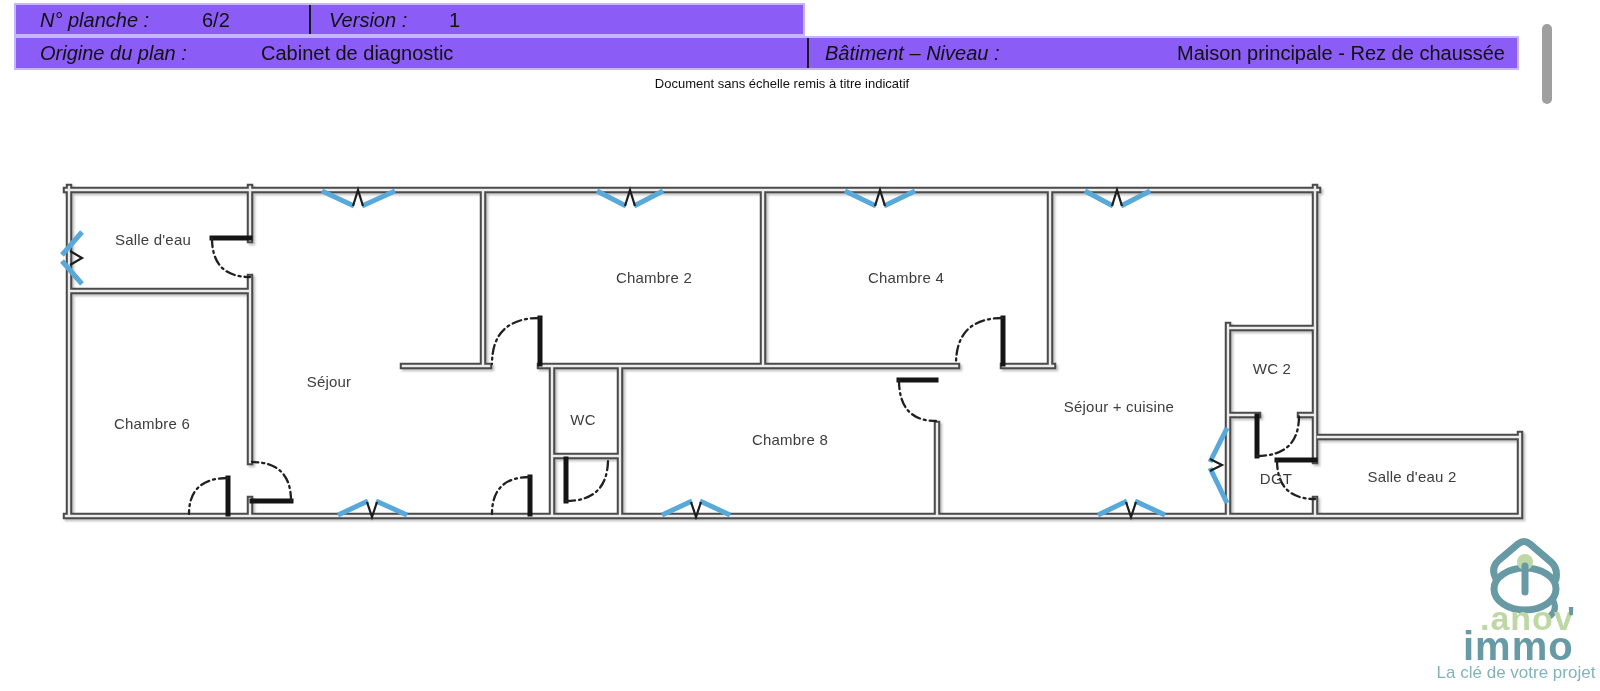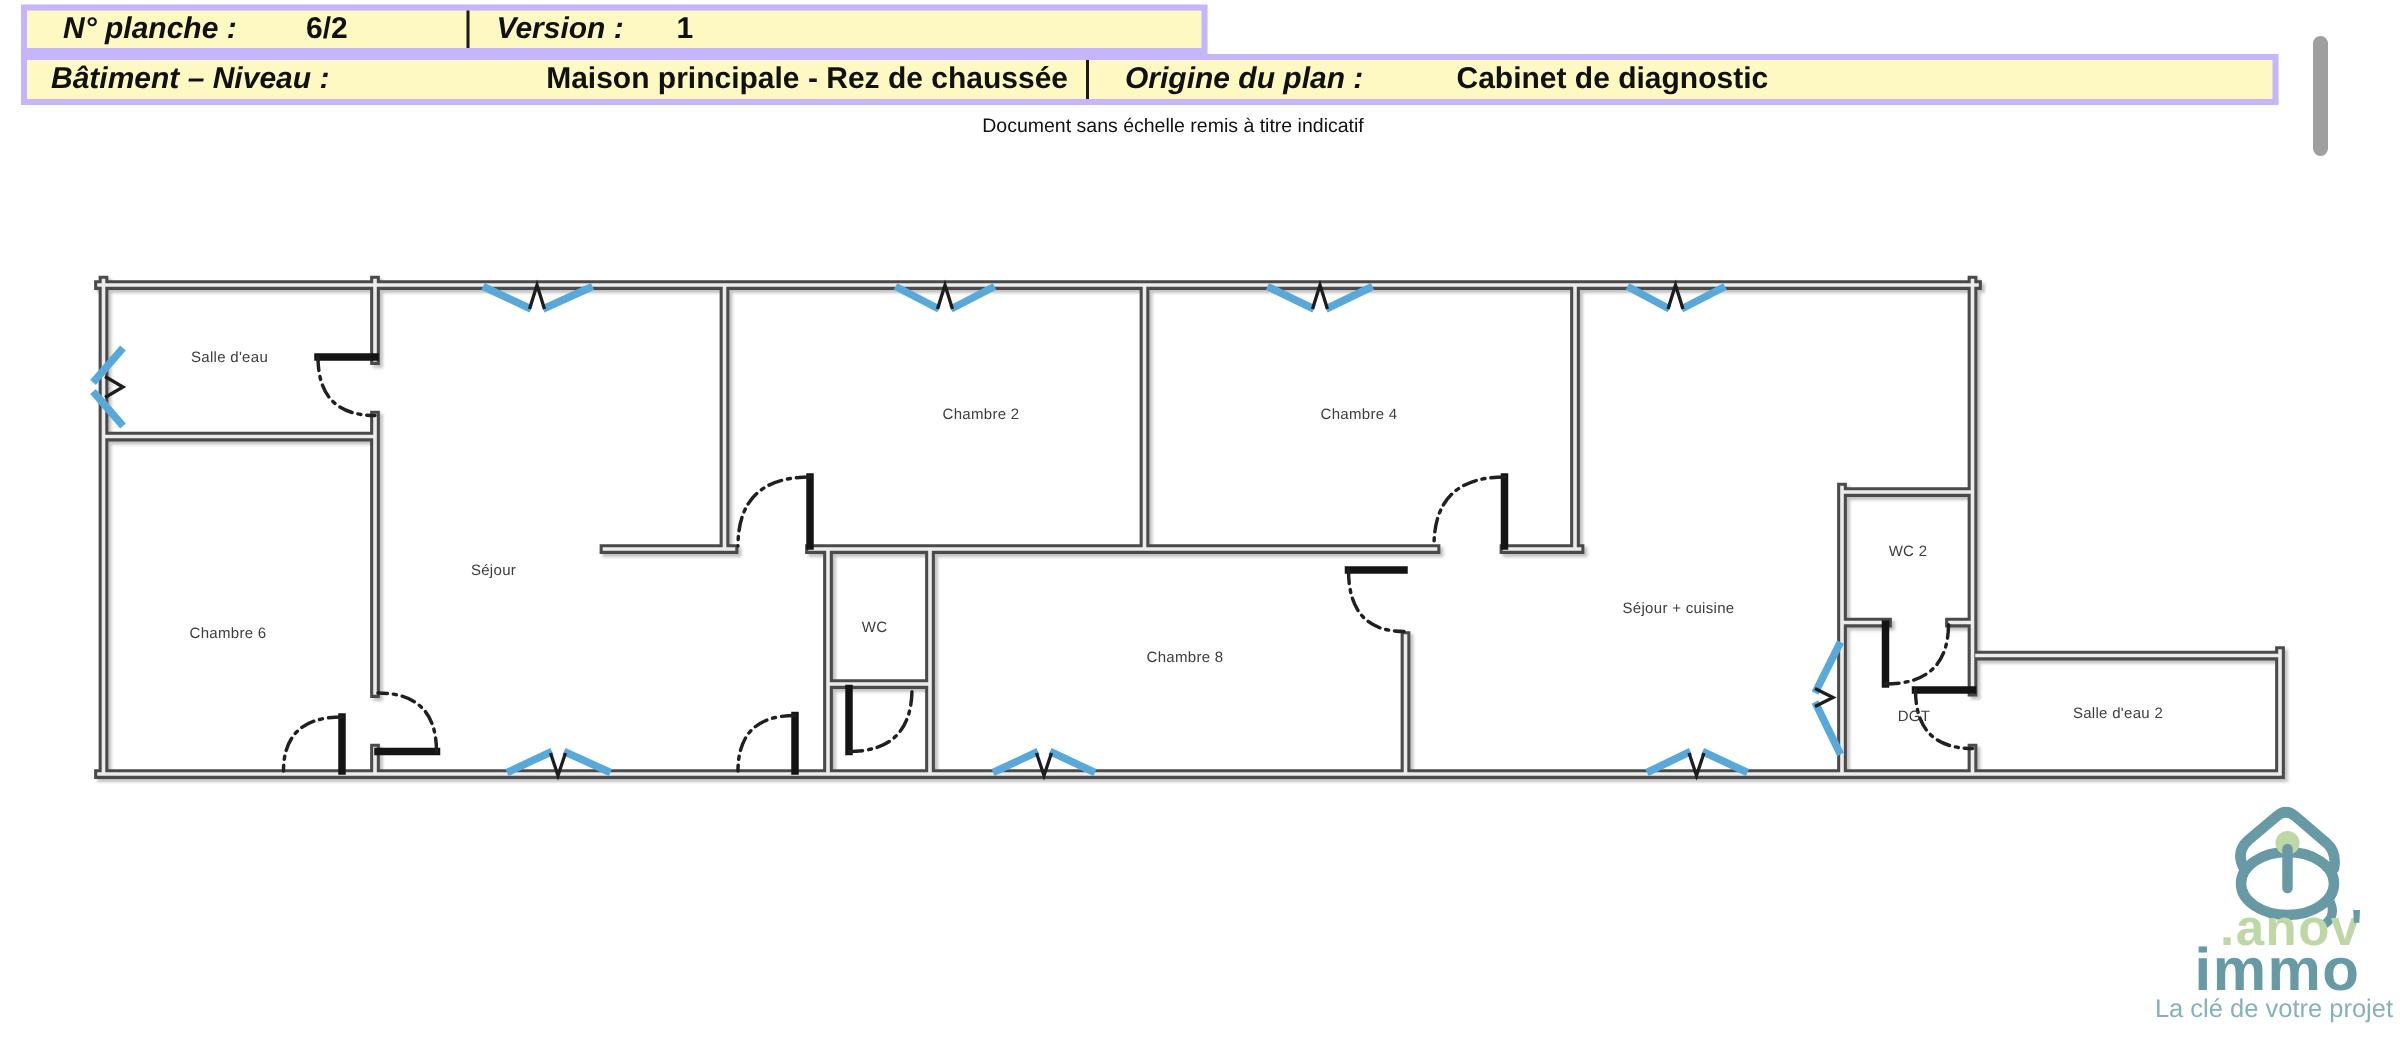--- a/index.html
+++ b/index.html
@@ -1,35 +1,35 @@
 <!DOCTYPE html>
 <html style="--wall: #4a4a4a; --win: #58a9da; --door: #141414; --teal: #679aa4; --green: #bdd8a4;"><head>
 <meta charset="utf-8">
 <style>
   html,body{margin:0;padding:0;background:#ffffff;}
   #page{position:relative;width:1600px;height:691px;background:#fff;overflow:hidden;
         font-family:"Liberation Sans",sans-serif;color:#111;}
   
-  .hrow{position:absolute;display:flex;border:4px solid #c4b5fd;background:#fef9c3;box-sizing:border-box;font-weight:bold;}
+  .hrow{position:absolute;display:flex;border:2px solid #c4b5fd;background:#8b5cf6;box-sizing:border-box;}
   .hcell{position:relative;height:100%;box-sizing:border-box;}
   .hcell + .hcell{border-left:2px solid #1a1a1a;padding-left:28px;}
   .hlabel,.hvalue{position:absolute;top:50%;transform:translateY(-50%);font-size:20px;white-space:nowrap;}
   .hlabel{font-style:italic;}
   .caption{position:absolute;left:782px;top:76px;transform:translateX(-50%);
            font-size:13px;white-space:nowrap;}
   
   #plansvg{position:absolute;left:0;top:0;}
   .wall{stroke:var(--wall);stroke-width:6.5;fill:none;stroke-linecap:square;
         filter:drop-shadow(2px 2px 1px #c2c2c2);}
   .wallcore{stroke:#ececec;stroke-width:2.4;fill:none;stroke-linecap:square;}
   .leaf{stroke:var(--door);stroke-width:5;fill:none;stroke-linecap:square;}
   .swing{stroke:#202020;stroke-width:2.3;fill:none;stroke-dasharray:9 4 2 4;stroke-linecap:round;}
   .win{stroke:var(--win);stroke-width:5;fill:none;stroke-linecap:butt;}
   .tick{stroke:#1d1d1d;stroke-width:2.2;fill:none;stroke-linejoin:miter;}
-  .roomlabel{position:absolute;transform:translate(-50%,-50%);font-size:10px;color:#3d3d3d;
+  .roomlabel{position:absolute;transform:translate(-50%,-50%);font-size:15px;color:#3d3d3d;
              white-space:nowrap;letter-spacing:.2px;}
   
   .logo-teal{fill:var(--teal);}
   .logo-green{fill:var(--green);}
   .logo-stroke{stroke:var(--teal);fill:none;stroke-linecap:round;stroke-linejoin:round;}
   
   .scroll-thumb{position:absolute;left:1542px;top:24px;width:10px;height:80px;
                 background:#9f9f9f;border-radius:5px;}
 </style>
 </head>
@@ -42,27 +42,27 @@
       <span class="hlabel" style="left:24px">N° planche :</span>
       <span class="hvalue" style="left:186px">6/2</span>
     </div>
     <div class="hcell" style="width:191px;">
       <span class="hlabel" style="left:18px">Version :</span>
       <span class="hvalue" style="left:138px">1</span>
     </div>
   </div>
 
   <div class="hrow" style="left:14px;top:36px;width:1505px;height:34px;">
+    <div class="hcell" style="width:791px;">
+      <span class="hlabel" style="left:24px">Origine du plan :</span>
+      <span class="hvalue" style="left:245px">Cabinet de diagnostic</span>
+    </div>
     <div class="hcell" style="flex:1;">
       <span class="hlabel" style="left:16px">Bâtiment – Niveau :</span>
       <span class="hvalue" style="right:12px">Maison principale - Rez de chaussée</span>
-    </div>
-    <div class="hcell" style="width:791px;">
-      <span class="hlabel" style="left:24px">Origine du plan :</span>
-      <span class="hvalue" style="left:245px">Cabinet de diagnostic</span>
     </div>
   </div>
 
   <div class="caption">Document sans échelle remis à titre indicatif</div>
 
   <svg id="plansvg" width="1600" height="691" viewBox="0 0 1600 691">
 
     <path class="wall" d="
       M66 190 L1318 190  M69 187 L69 516  M66 516 L1520 516
       M1315 187 L1315 461  M1315 499 L1315 516

